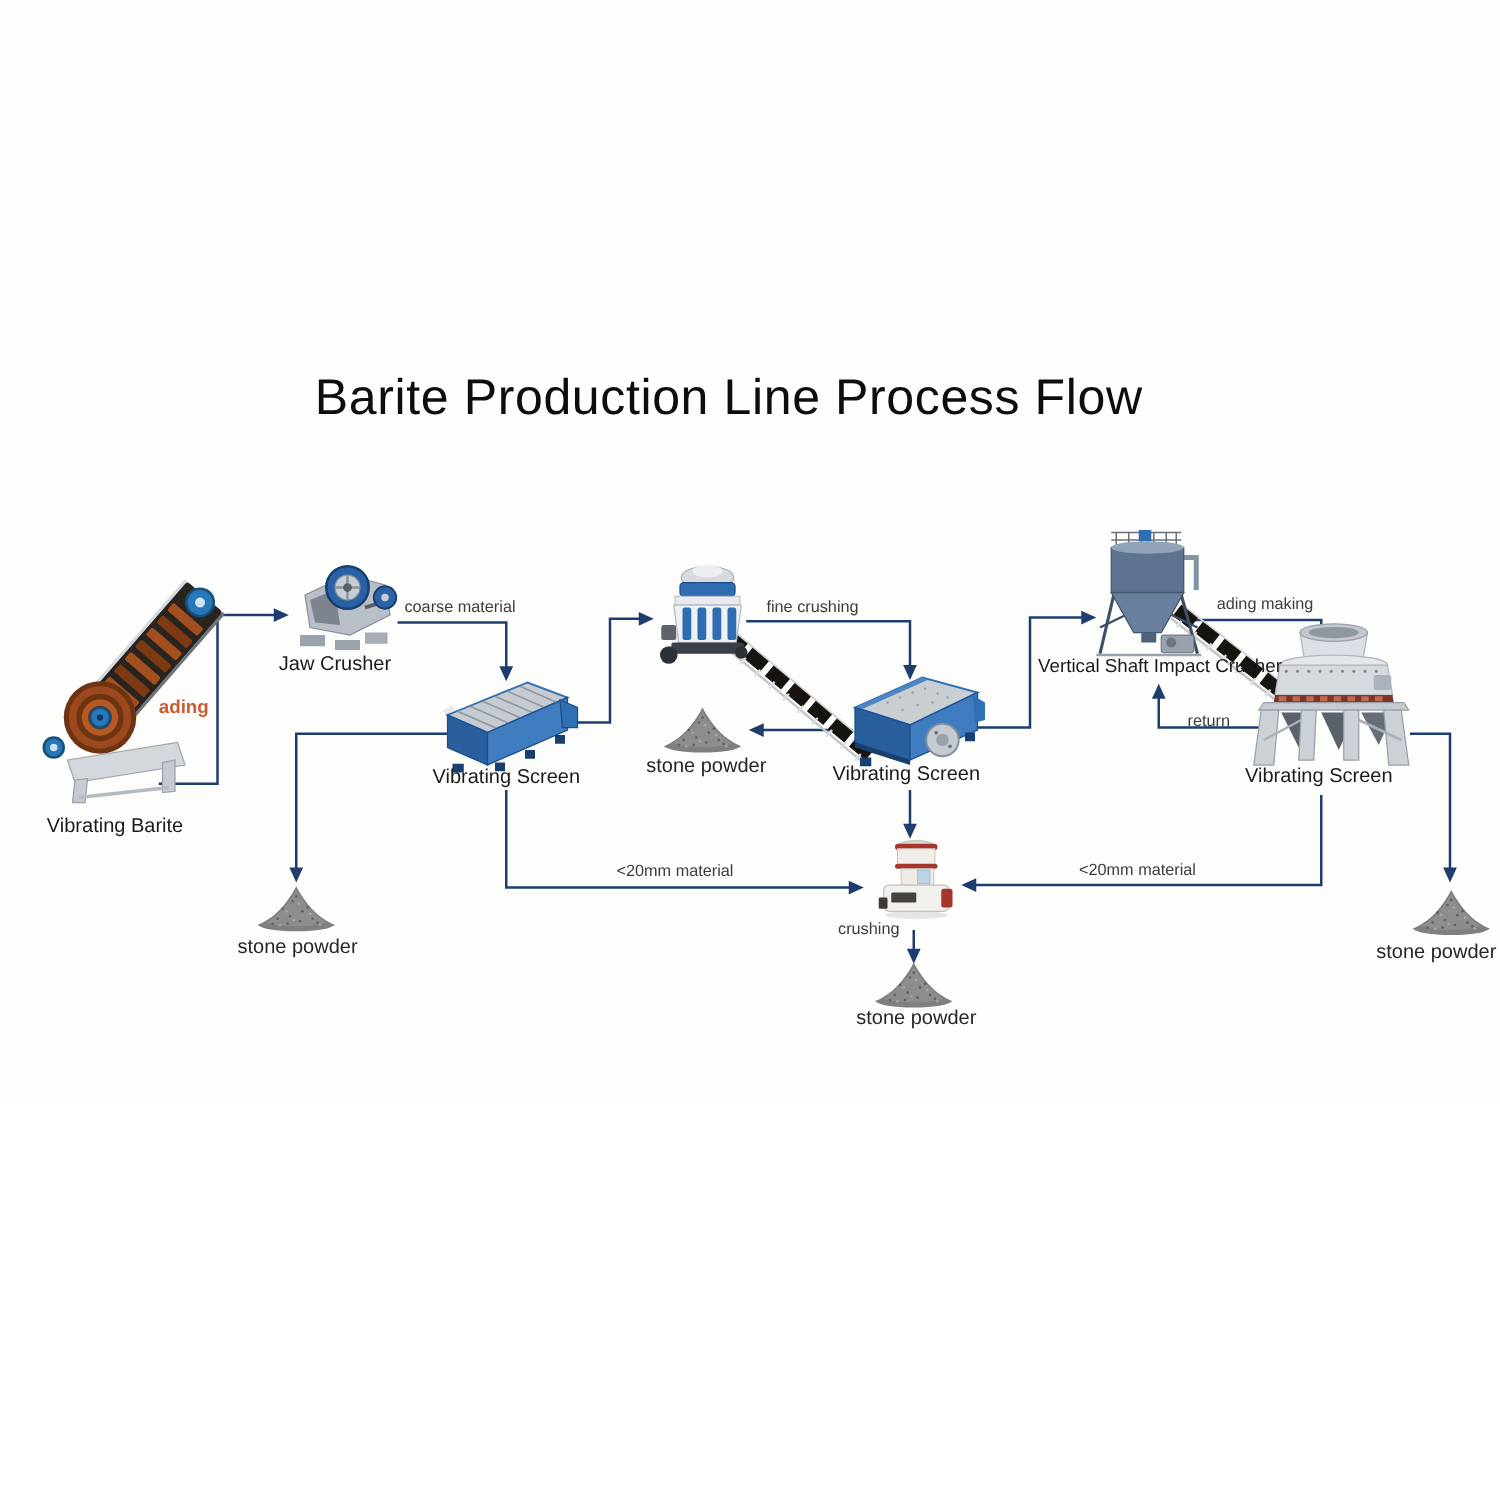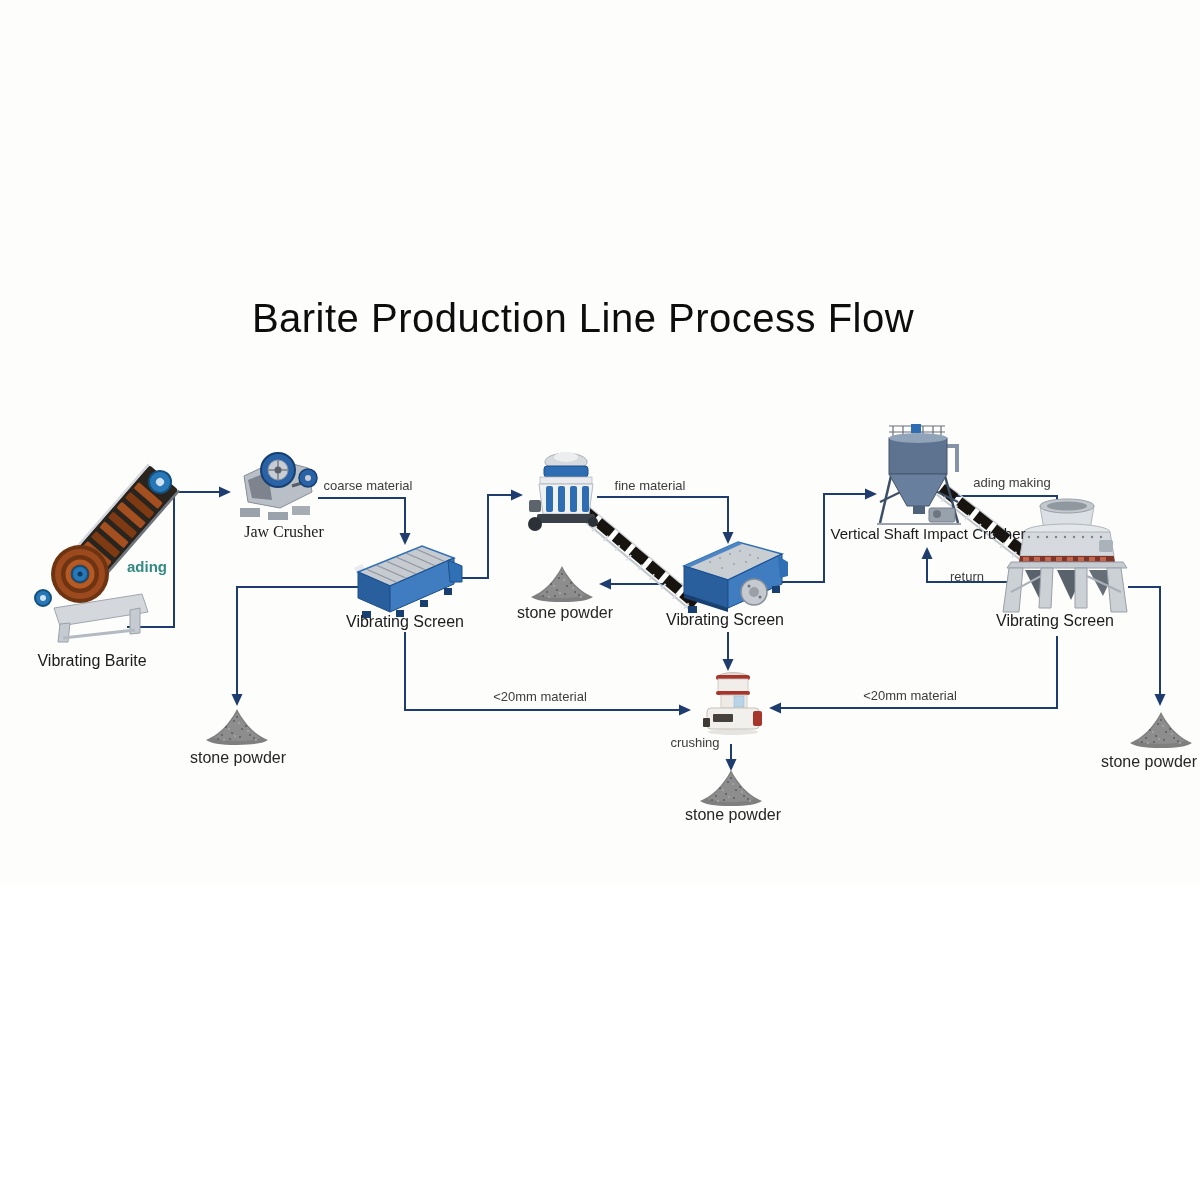--- a/index.html
+++ b/index.html
@@ -13,21 +13,21 @@
     position:absolute;transform:translate(-50%,-50%);
     white-space:nowrap;color:#1b1b1b;line-height:1.1;
   }
   .title{
     font-size:40px;color:#0d0d0d;letter-spacing:.5px;
   }
   .mlab{font-size:16px;color:#1b1b1b;}
   .mlab-sm{font-size:15px;}
   .flow{font-size:13px;color:#3c3c3c;}
   .plab{font-size:16px;color:#262626;}
-  .frag{font-size:15px;color:#0f766e;font-weight:600;opacity:.85;}
+  .frag{font-size:15px;color:#c2410c;font-weight:600;opacity:.85;}
   .watermark{
     position:absolute;right:4px;top:1128px;
     font-size:54px;color:#ebeae7;letter-spacing:1px;
     text-shadow:0 1px 0 rgba(255,255,255,.6);
   }
 </style>
 </head>
 <body>
 
 <div id="stage">
@@ -309,29 +309,29 @@
     <use href="#pile" transform="translate(531,566)"></use>
     <use href="#pile" transform="translate(700,770)"></use>
     <use href="#pile" transform="translate(1130,712)"></use>
   </svg>
 
   <div class="lbl title" style="left:583px;top:318px;">Barite Production Line Process Flow</div>
 
   <div class="lbl frag" style="left:147px;top:567px;">ading</div>
 
   <div class="lbl mlab" style="left:92px;top:661px;">Vibrating Barite</div>
-  <div class="lbl mlab" style="left:284px;top:532px;font-family:Liberation Serif, serif;">Jaw Crusher</div>
+  <div class="lbl mlab" style="left:268px;top:532px;">Jaw Crusher</div>
   <div class="lbl mlab" style="left:405px;top:622px;">Vibrating Screen</div>
   <div class="lbl mlab" style="left:725px;top:620px;">Vibrating Screen</div>
   <div class="lbl mlab mlab-sm" style="left:928px;top:534px;">Vertical Shaft Impact Crusher</div>
   <div class="lbl mlab" style="left:1055px;top:621px;">Vibrating Screen</div>
   <div class="lbl flow" style="left:695px;top:743px;">crushing</div>
 
   <div class="lbl flow" style="left:368px;top:486px;">coarse material</div>
-  <div class="lbl flow" style="left:650px;top:486px;">fine material</div>
+  <div class="lbl flow" style="left:650px;top:486px;">fine crushing</div>
   <div class="lbl flow" style="left:1012px;top:483px;">ading making</div>
   <div class="lbl flow" style="left:967px;top:577px;">return</div>
   <div class="lbl flow" style="left:540px;top:697px;">&lt;20mm material</div>
   <div class="lbl flow" style="left:910px;top:696px;">&lt;20mm material</div>
 
   <div class="lbl plab" style="left:238px;top:758px;">stone powder</div>
   <div class="lbl plab" style="left:565px;top:613px;">stone powder</div>
   <div class="lbl plab" style="left:733px;top:815px;">stone powder</div>
   <div class="lbl plab" style="left:1149px;top:762px;">stone powder</div>
 

